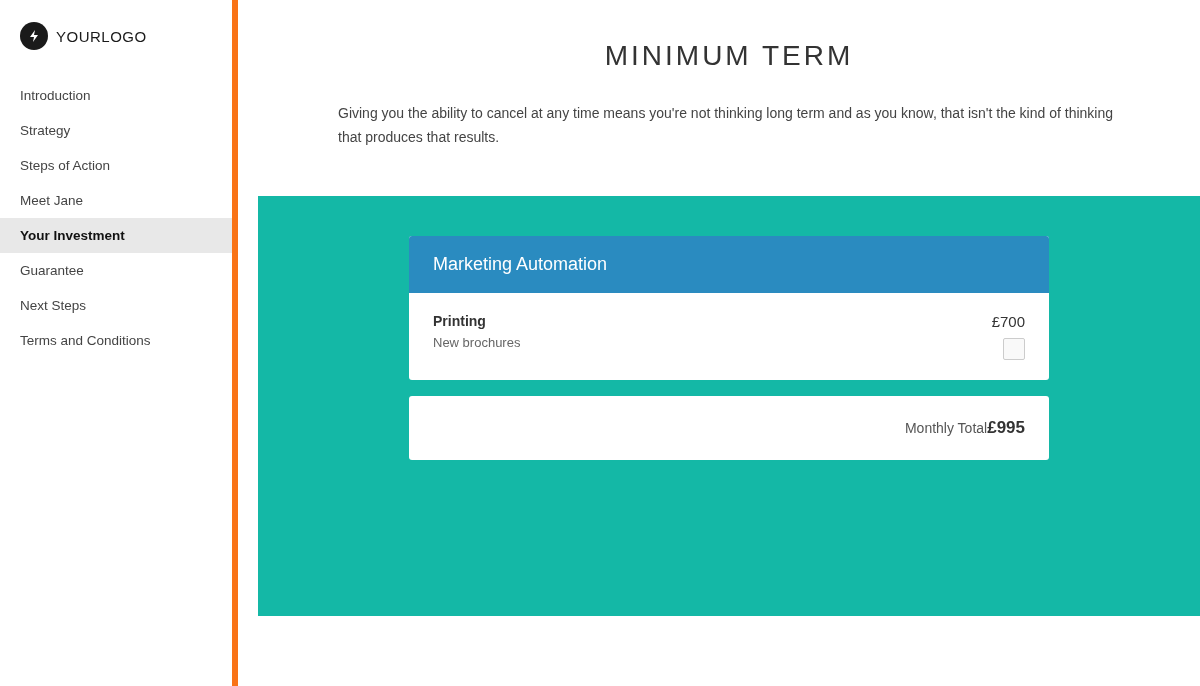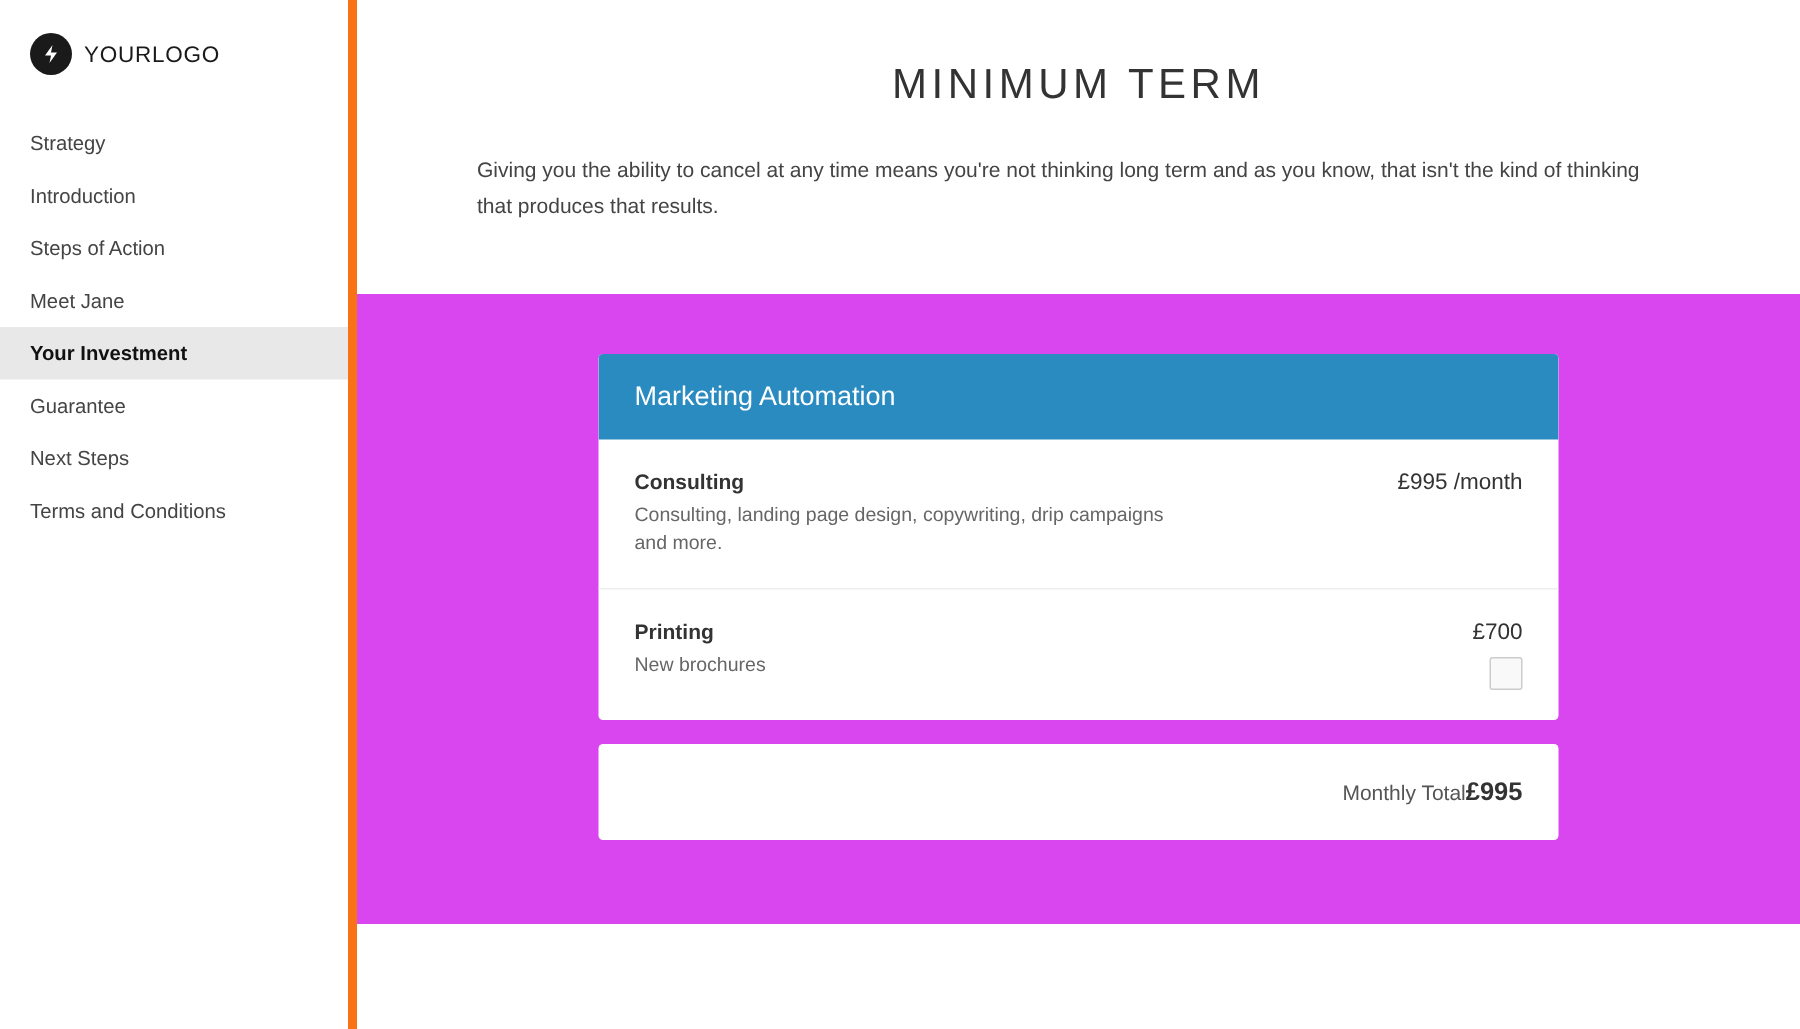--- a/index.html
+++ b/index.html
@@ -77,20 +77,21 @@
       color: #111;
       font-weight: bold;
     }
 
     
     #main {
       flex: 1;
       height: 100%;
       overflow-y: auto;
       background: #fff;
+      padding-left: 20px;
     }
 
     .top-section {
       background: #fff;
       padding: 40px 80px 30px 80px;
     }
 
     .page-title {
       font-size: 28px;
       font-weight: 300;
@@ -103,21 +104,21 @@
 
     .body-text {
       font-size: 14px;
       color: #444;
       line-height: 1.7;
       margin-bottom: 16px;
     }
 
     
     .investment-section {
-      background: #d946ef;
+      background: #14b8a6;
       padding: 40px 80px 40px 80px;
       min-height: 420px;
     }
 
     .package-card {
       background: #fff;
       border-radius: 3px;
       overflow: hidden;
       max-width: 640px;
       margin: 0 auto;
@@ -217,22 +218,22 @@
       <svg viewBox="0 0 14 14" fill="white">
         <polygon points="8,1 3,8 7,8 6,13 11,6 7,6"></polygon>
       </svg>
     </div>
     <div class="logo-text">
       <span>YOUR</span><span style="font-weight:400">LOGO</span>
     </div>
   </div>
 
   <nav class="nav-items">
+    <div class="nav-item">Introduction</div>
     <div class="nav-item">Strategy</div>
-    <div class="nav-item">Introduction</div>
     <div class="nav-item">Steps of Action</div>
     <div class="nav-item">Meet Jane</div>
     <div class="nav-item active">Your Investment</div>
     <div class="nav-item">Guarantee</div>
     <div class="nav-item">Next Steps</div>
     <div class="nav-item">Terms and Conditions</div>
   </nav>
 </div>
 
 <div id="main">
@@ -241,29 +242,20 @@
     <p class="body-text">Giving you the ability to cancel at any time means you're not thinking long term and as you know, that isn't the kind of thinking that produces that results.</p>
   </div>
 
   <div class="investment-section">
 
     <div class="package-card">
       <div class="package-header">
         <div class="package-header-title">Marketing Automation</div>
       </div>
 
-      <div class="package-row">
-        <div class="row-left">
-          <div class="row-title">Consulting</div>
-          <div class="row-desc">Consulting, landing page design, copywriting, drip campaigns and more.</div>
-        </div>
-        <div class="row-right">
-          <div class="row-price">£995 /month</div>
-        </div>
-      </div>
 
       <div class="package-row">
         <div class="row-left">
           <div class="row-title">Printing</div>
           <div class="row-desc">New brochures</div>
         </div>
         <div class="row-right">
           <div class="row-price">£700</div>
           <div class="checkbox-el"></div>
         </div>

